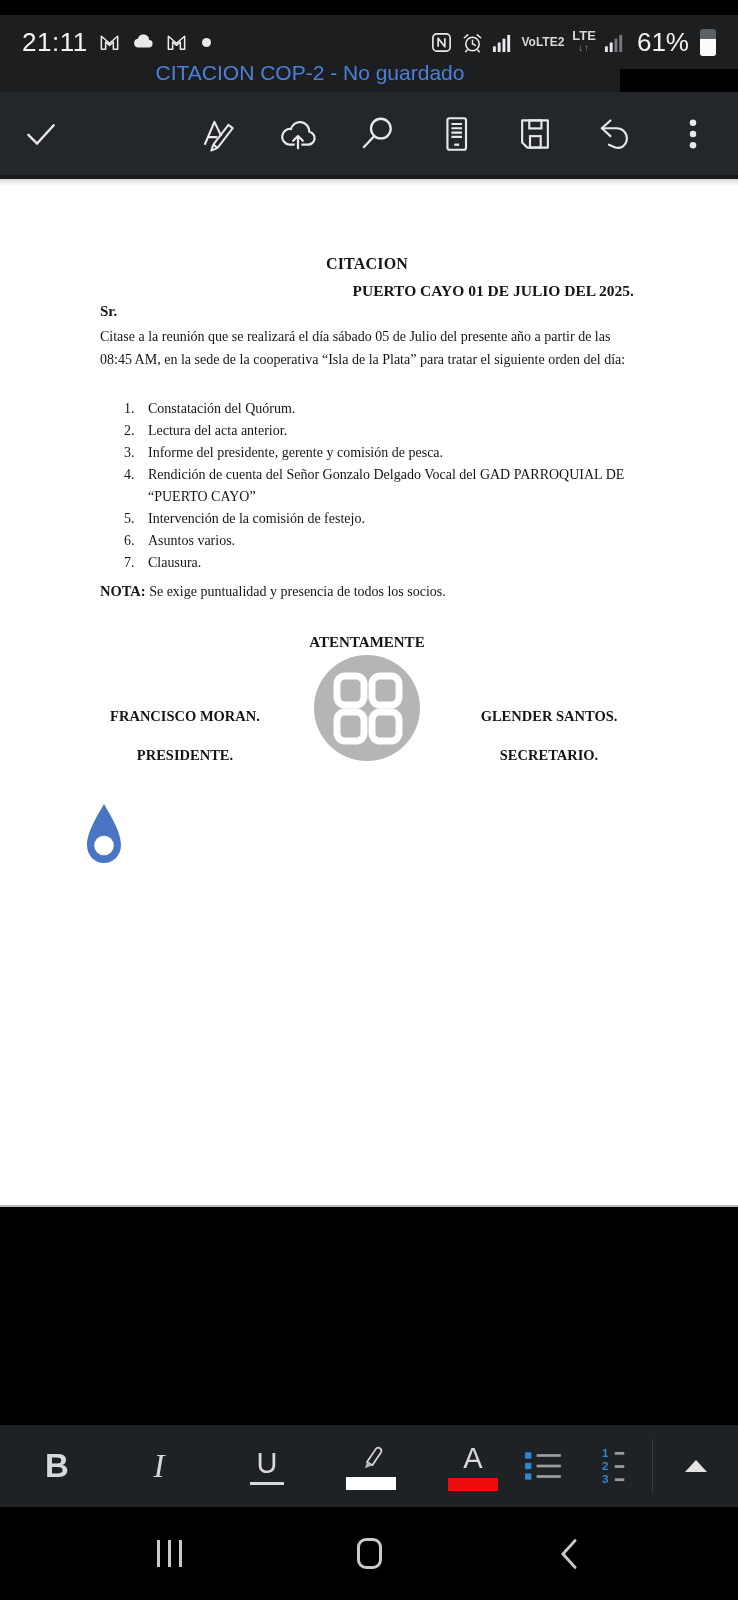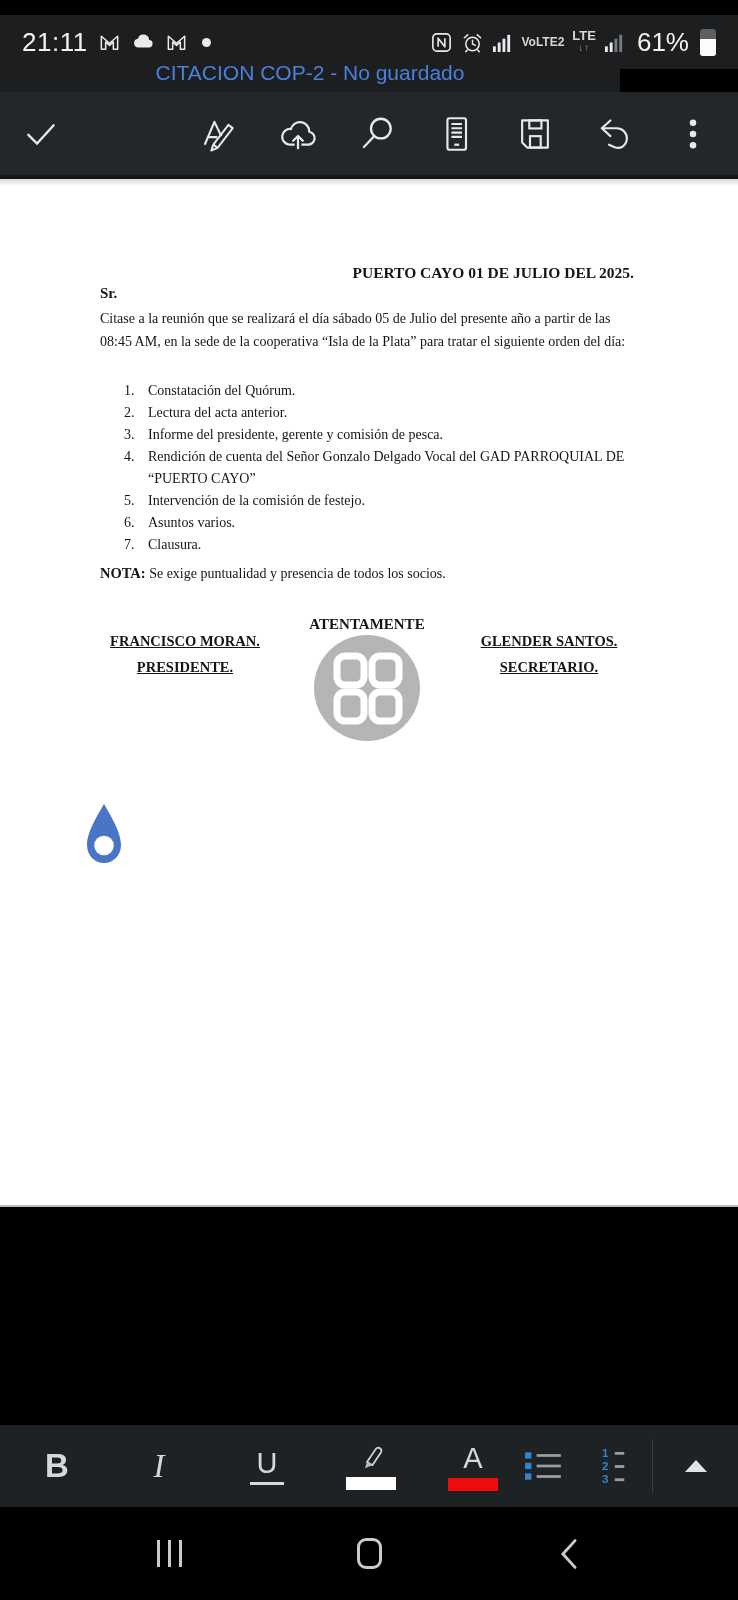--- a/index.html
+++ b/index.html
@@ -65,23 +65,23 @@
   .doc-date { text-align:right; font-weight:bold; font-size:15.5px; margin-top:9px; }
   .doc-sr { font-weight:bold; font-size:15px; margin-top:3px; }
   .doc-body { font-size:14px; line-height:23px; margin-top:5px; }
   .doc-list { margin-top:27px; }
   .doc-list-row { display:flex; font-size:14px; line-height:22px; }
   .doc-num { width:24px; margin-left:24px; flex:none; }
   .doc-item-text { flex:1; }
   .doc-nota { font-size:14px; margin-top:9px; }
   .doc-nota b { font-size:14.5px; }
   .doc-closing { text-align:center; font-weight:bold; font-size:15px; margin-top:34px; margin-bottom:1px; }
-  .sig-row { display:flex; align-items:flex-start; justify-content:space-between; height:110px;text-decoration:underline; }
+  .sig-row { display:flex; align-items:flex-end; justify-content:space-between; height:110px; }
   .sig-block { width:170px; text-align:center; font-weight:bold; font-size:14.5px; line-height:14px; }
-  .sig-role { margin-top:12px; }
+  .sig-role { margin-top:25px; }
   .stamp { flex:none; }
   .drop { position:absolute; left:85px; top:624px; }
   
   .gap { position:absolute; top:1209px; left:0; width:738px; height:216px; background:#000; }
   
   .format-bar {
     position:absolute; top:1425px; left:0; width:738px; height:82px;
     background:#1f2224;
   }
   .fb-btn {
@@ -224,20 +224,21 @@
         <svg width="34" height="40" viewBox="0 0 24 28">
           <circle cx="12" cy="6" r="2.3" fill="#e7e8e9"></circle>
             <circle cx="12" cy="14" r="2.3" fill="#e7e8e9"></circle>
             <circle cx="12" cy="22" r="2.3" fill="#e7e8e9"></circle>
         </svg>
       </button>
     </div>
   </nav>
 
   <main class="page">
+    <div class="doc-heading">CITACION</div>
     <div class="doc-date">PUERTO CAYO 01 DE JULIO DEL 2025.</div>
     <div class="doc-sr">Sr.</div>
     <p class="doc-body">Citase a la reunión que se realizará el día sábado 05 de Julio del presente año a partir de las 08:45 AM, en la sede de la cooperativa “Isla de la Plata” para tratar el siguiente orden del día:</p>
 
     <div class="doc-list">
       <div class="doc-list-row">
         <span class="doc-num">1.</span>
         <span class="doc-item-text">Constatación del Quórum.</span>
       </div>
       <div class="doc-list-row">

